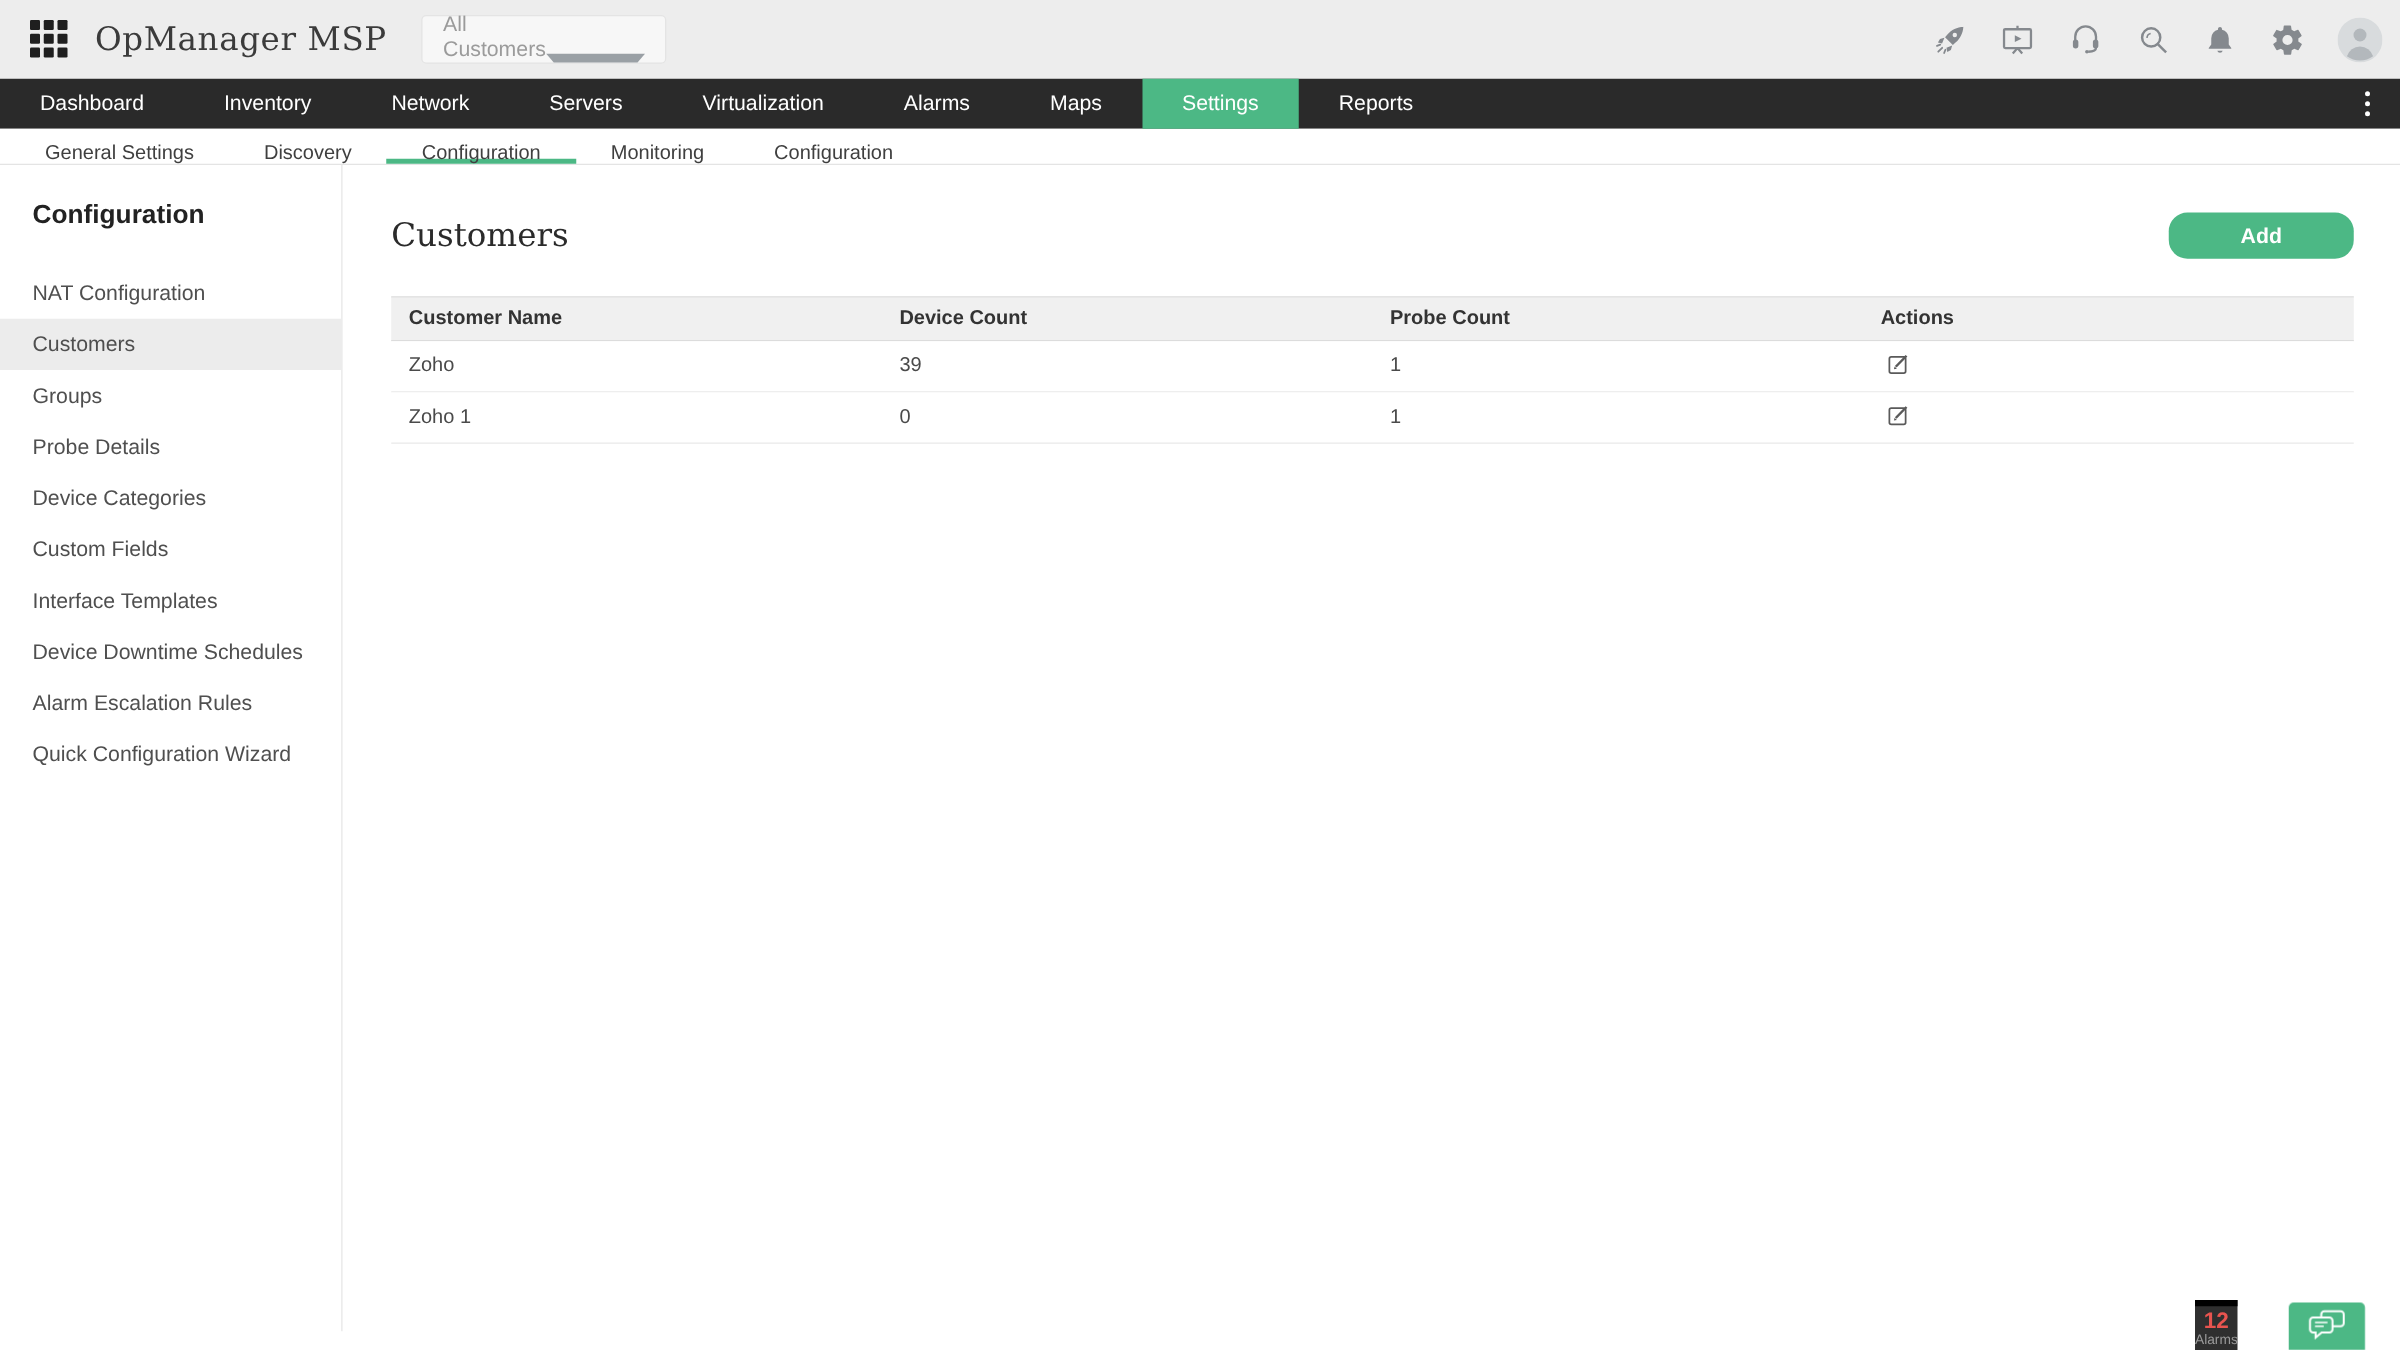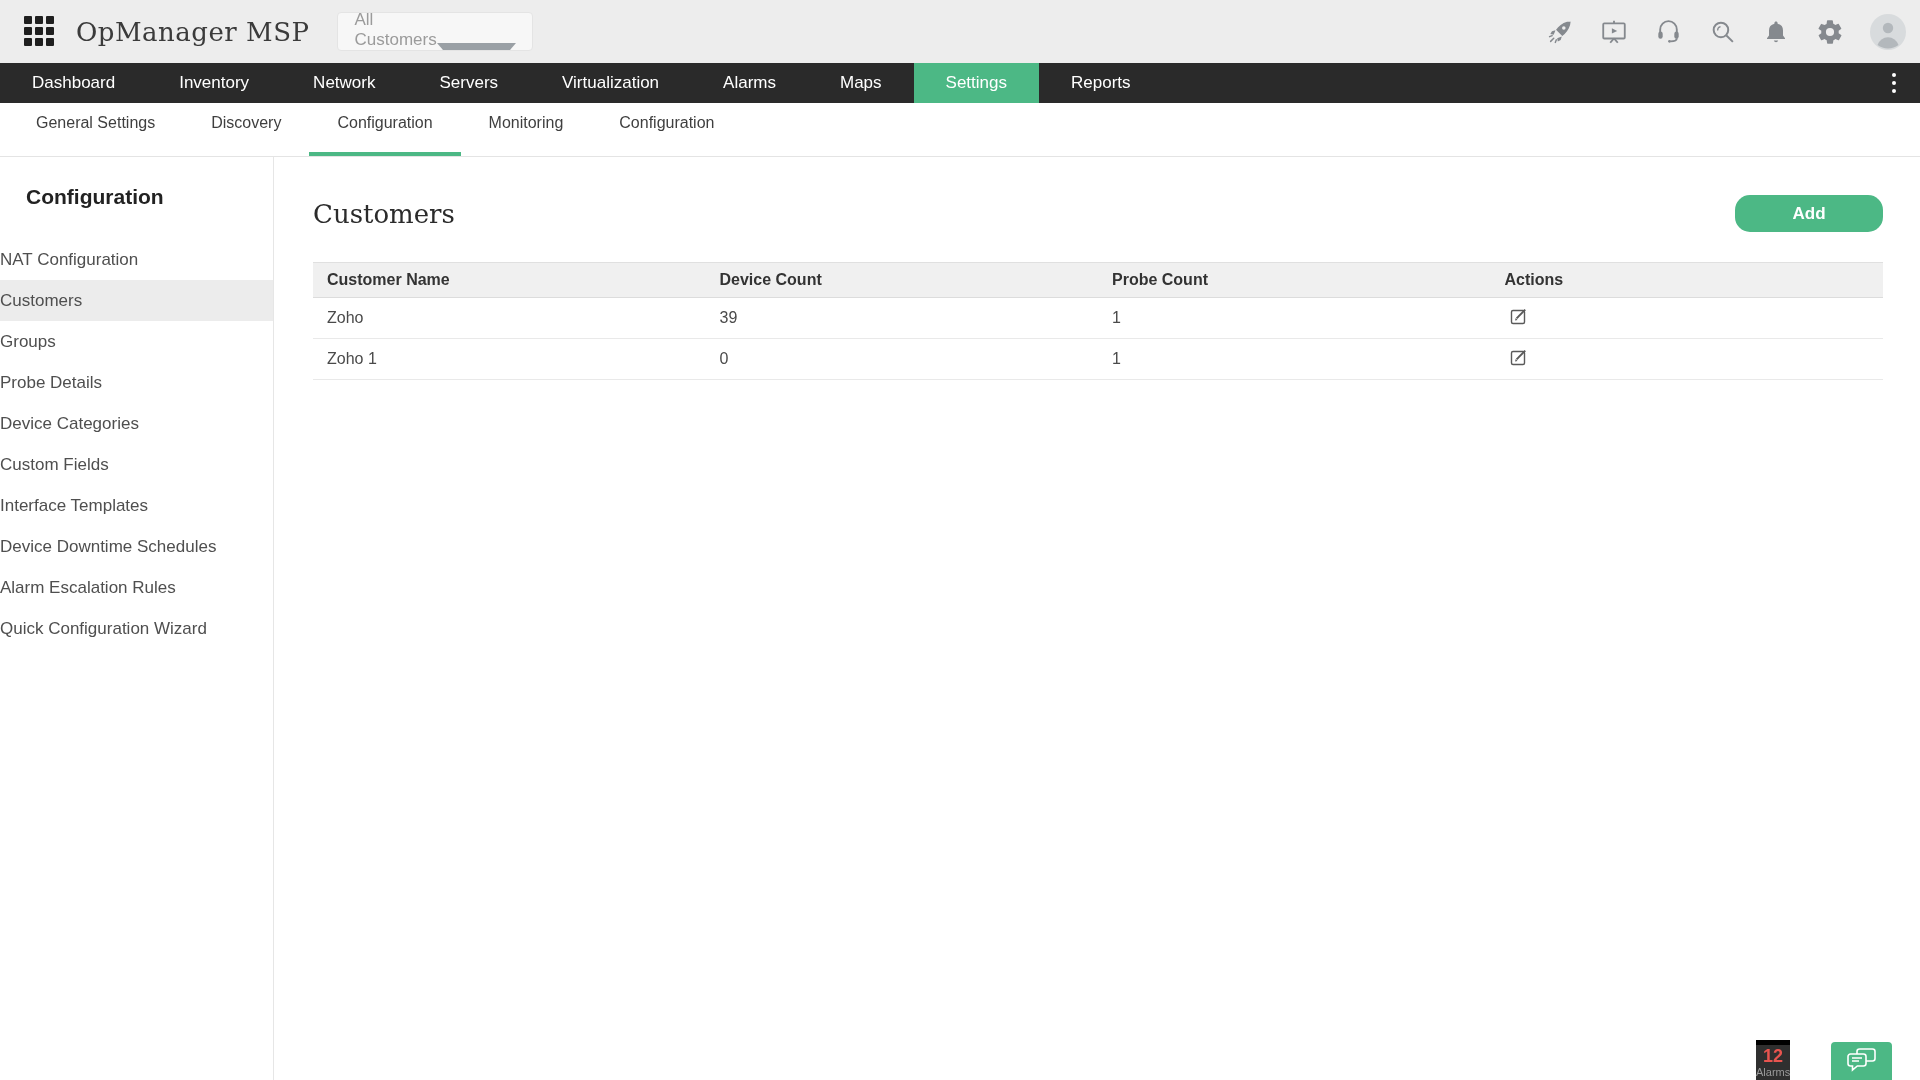--- a/index.html
+++ b/index.html
@@ -25,30 +25,30 @@
   .tb-icon{width:28px;height:28px;display:flex;align-items:center;justify-content:center;cursor:pointer;}
 
   
   .mainnav{height:40px;background:var(--nav-dark,#2a2a2a);display:flex;align-items:stretch;}
   .mainnav a{color:#fff;font-size:17px;line-height:40px;padding:0 32px;text-decoration:none;cursor:pointer;}
   .mainnav a.active{background:var(--accent-green,#4cb885);}
   .nav-overflow{margin-left:auto;margin-right:18px;display:flex;flex-direction:column;justify-content:center;gap:4px;cursor:pointer;padding:0 6px;}
   .nav-overflow i{width:4px;height:4px;border-radius:50%;background:#fff;}
 
   
-  .subnav{height:54px;background:#fff;border-bottom:1px solid #e4e4e4;display:flex;padding-left:8px;}
+  .subnav{height:29px;background:#fff;border-bottom:1px solid #e4e4e4;display:flex;padding-left:8px;}
   .subnav a{font-size:16px;color:#3f3f3f;line-height:40px;padding:0 28px;text-decoration:none;cursor:pointer;border-bottom:4px solid transparent;}
   .subnav a.active{border-bottom-color:var(--accent-green,#4cb885);}
 
   
   .layout{display:flex;height:933px;}
   .sidebar{width:274px;border-right:1px solid #e6e6e6;padding-top:28px;flex-shrink:0;}
   .sidebar-title{font-size:21px;font-weight:700;color:#222;padding-left:26px;margin-bottom:30px;}
   .sidebar ul{list-style:none;}
-  .sidebar li{height:41px;line-height:41px;font-size:17px;color:#4f4f4f;cursor:pointer;white-space:nowrap;}
+  .sidebar li{height:41px;line-height:41px;padding-left:26px;font-size:17px;color:#4f4f4f;cursor:pointer;white-space:nowrap;}
   .sidebar li.active{background:#ececec;}
 
   .content{flex:1;padding:0 37px 0 39px;}
   .content-header{display:flex;align-items:center;justify-content:space-between;margin-top:38px;}
   .page-title{font-family:"DejaVu Serif","Liberation Serif",serif;font-size:26px;font-weight:400;color:#2b2b2b;}
   .add-btn{width:148px;height:37px;background:var(--accent-green,#4cb885);border:none;border-radius:15px;color:#fff;font-size:17px;font-weight:700;cursor:pointer;font-family:"Liberation Sans",sans-serif;}
 
   
   .table{margin-top:30px;width:100%;}
   .thead{display:flex;background:#f0f0f0;border-top:1px solid #e0e0e0;border-bottom:1px solid #dcdcdc;height:36px;align-items:center;}

